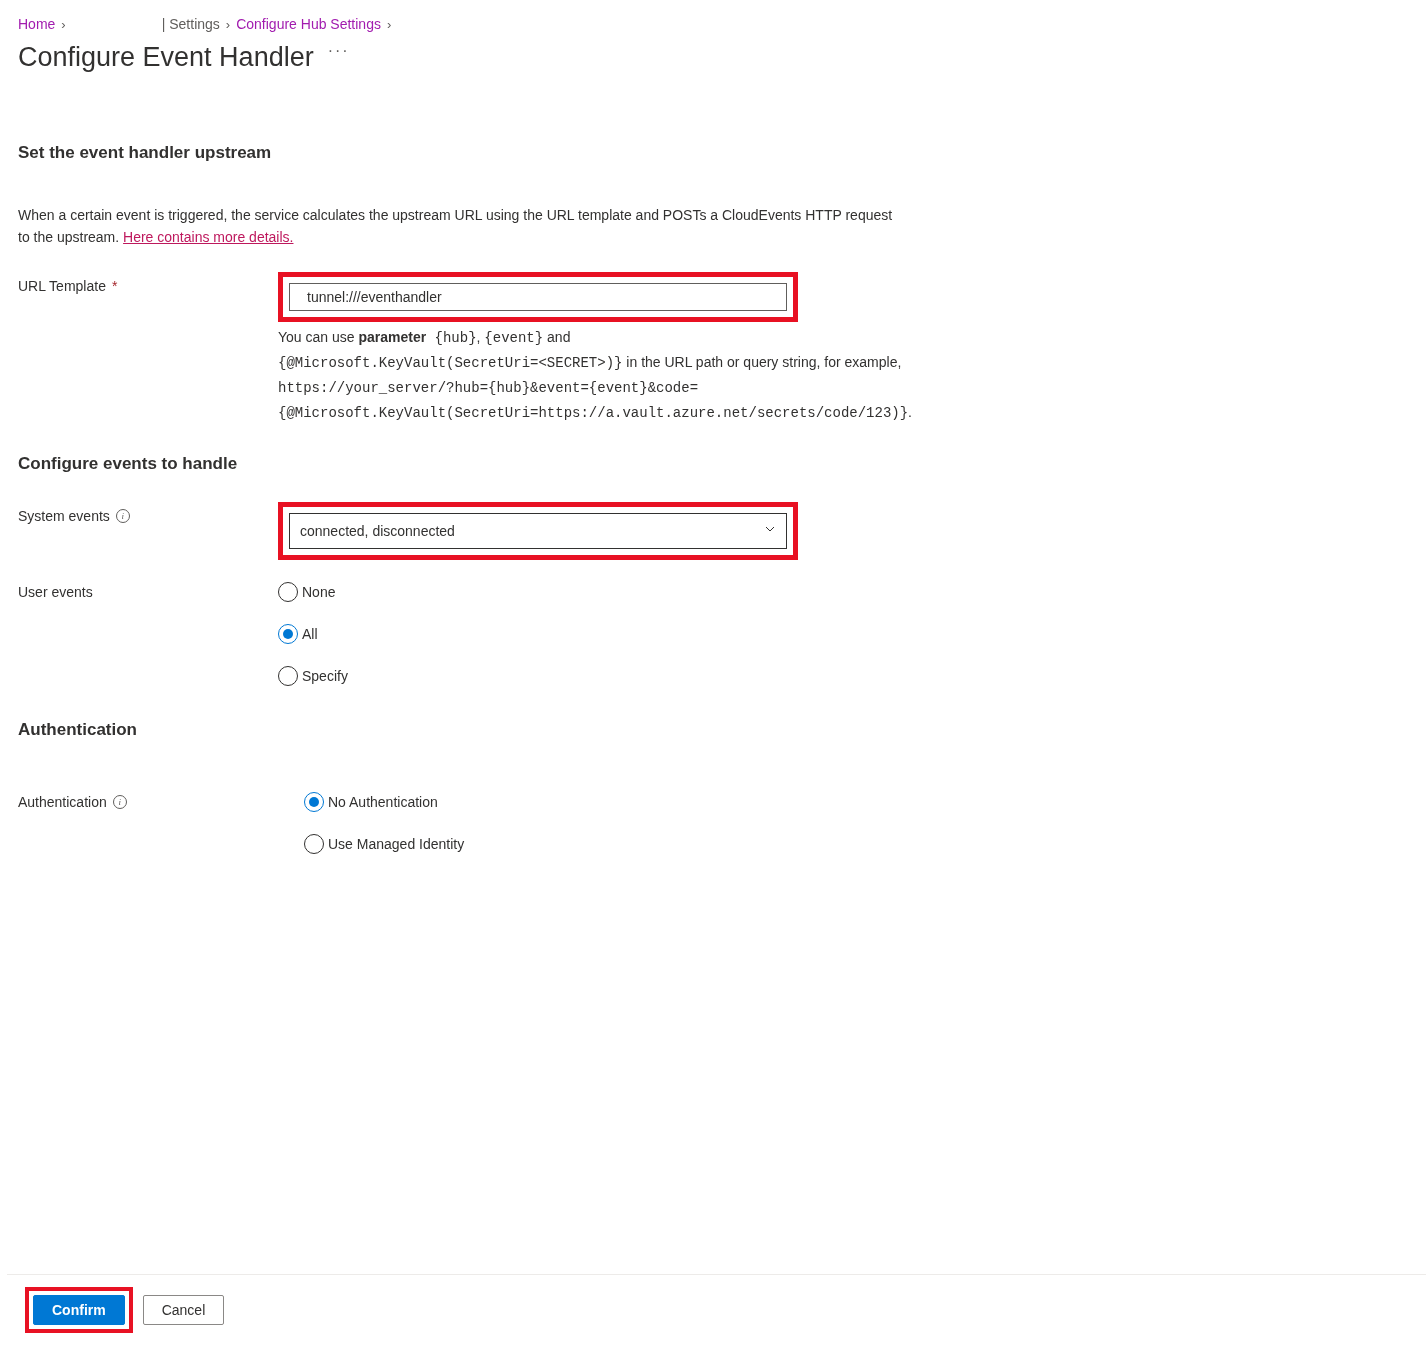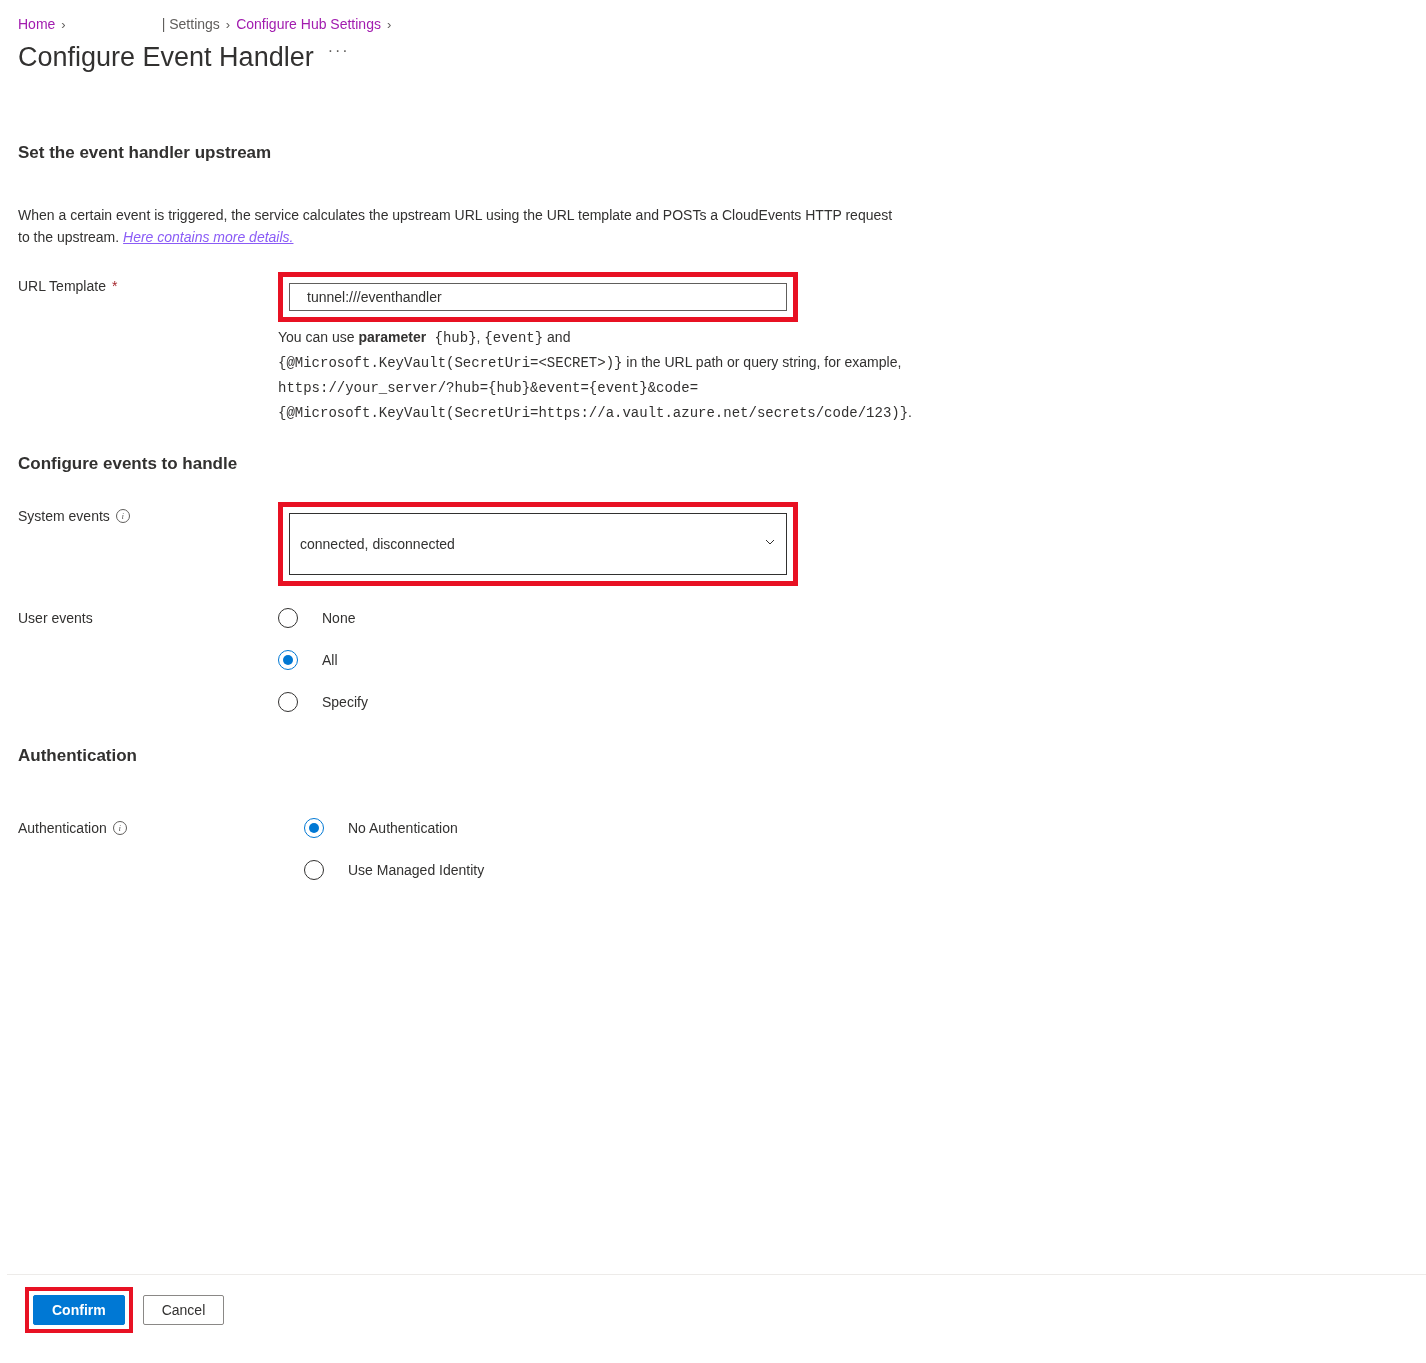--- a/index.html
+++ b/index.html
@@ -50,23 +50,22 @@
       margin-bottom: 42px;
     }
     .desc-text {
       font-size: 14px;
       color: #323130;
       line-height: 1.55;
       margin-bottom: 24px;
       max-width: 880px;
     }
     .desc-text a {
-      color: #8b5cf6;
+      color: #be185d;
       text-decoration: underline;
-      font-style: italic;
     }
     .form-row {
       display: flex;
       align-items: flex-start;
       margin-bottom: 18px;
     }
     .form-label {
       width: 260px;
       flex-shrink: 0;
       font-size: 14px;
@@ -126,42 +125,42 @@
     .helper-text strong { font-weight: 600; }
     .section-head2 {
       font-size: 17px;
       font-weight: 600;
       margin-top: 28px;
       margin-bottom: 28px;
     }
     .dropdown {
       width: 100%;
       max-width: 490px;
-      padding: 22px 10px;
+      padding: 9px 10px;
       font-size: 14px;
       border: 1px solid #323130;
       background: #fff;
       display: flex;
       justify-content: space-between;
       align-items: center;
       cursor: pointer;
     }
     .dropdown .chevdn {
       font-size: 12px;
     }
     .radio-group {
       display: flex;
       flex-direction: column;
       gap: 22px;
       padding-top: 4px;
     }
     .radio-row {
       display: flex;
       align-items: center;
-      gap: 24px;
+      gap: 4px;
       cursor: pointer;
     }
     .radio-ind {
       width: 20px;
       height: 20px;
       border: 1px solid #323130;
       border-radius: 50%;
       display: flex;
       align-items: center;
       justify-content: center;

